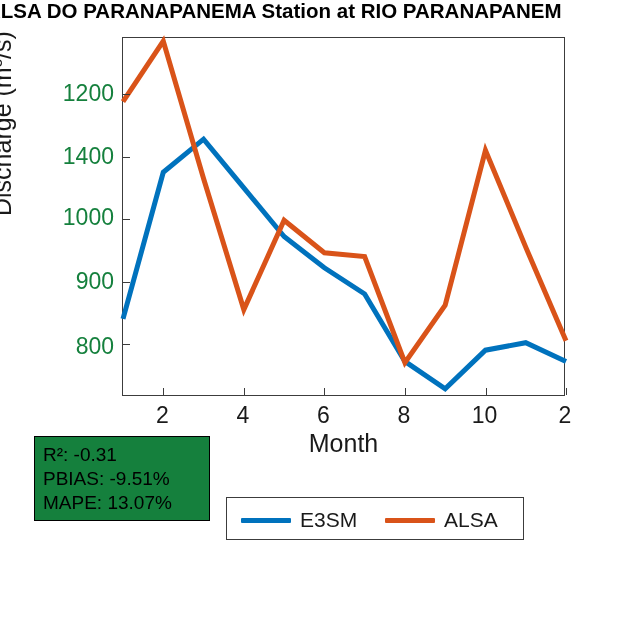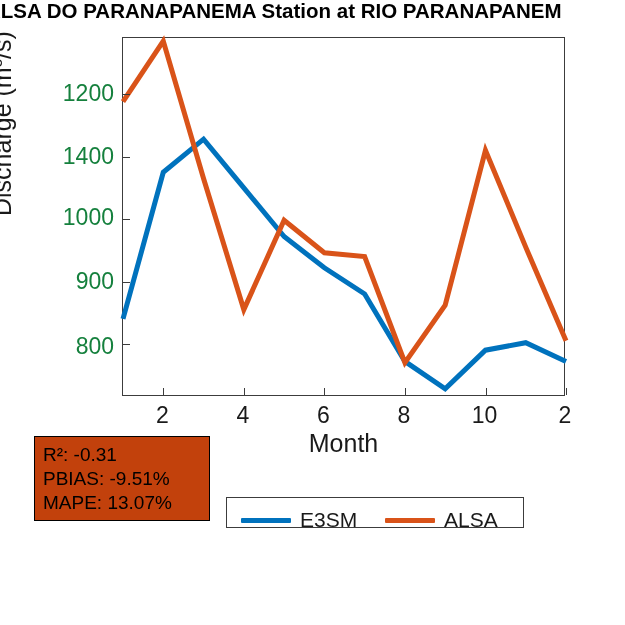--- a/index.html
+++ b/index.html
@@ -51,28 +51,28 @@
   }
   .ylabel sup{font-size:15px;vertical-align:super;}
   .xlabel{
     position:absolute;left:122px;top:429px;width:443px;text-align:center;
     font-size:25px;color:#1a1a1a;
   }
 
   
   .statsbox{
     position:absolute;left:34px;top:436px;width:176px;
-    border:1.4px solid #000;background:#c2410c;box-sizing:border-box;
+    border:1.4px solid #000;background:#15803d;box-sizing:border-box;
     padding:6px 8px 5px 8px;
   }
   .statline{font-size:19px;line-height:24px;color:#000;white-space:nowrap;}
 
   
   .legendbox{
-    position:absolute;left:226px;top:497px;width:298px;height:31px;
+    position:absolute;left:226px;top:497px;width:298px;height:43px;
     border:1.3px solid #3c3c3c;background:#fff;box-sizing:border-box;
   }
   .legitem{position:absolute;top:10px;display:flex;align-items:center;}
   .legline{width:50px;height:5px;border-radius:1px;}
   .leglabel{font-size:21px;color:#1a1a1a;margin-left:9px;white-space:nowrap;}
 </style>
 </head>
 <body>
 
 <div id="root">

